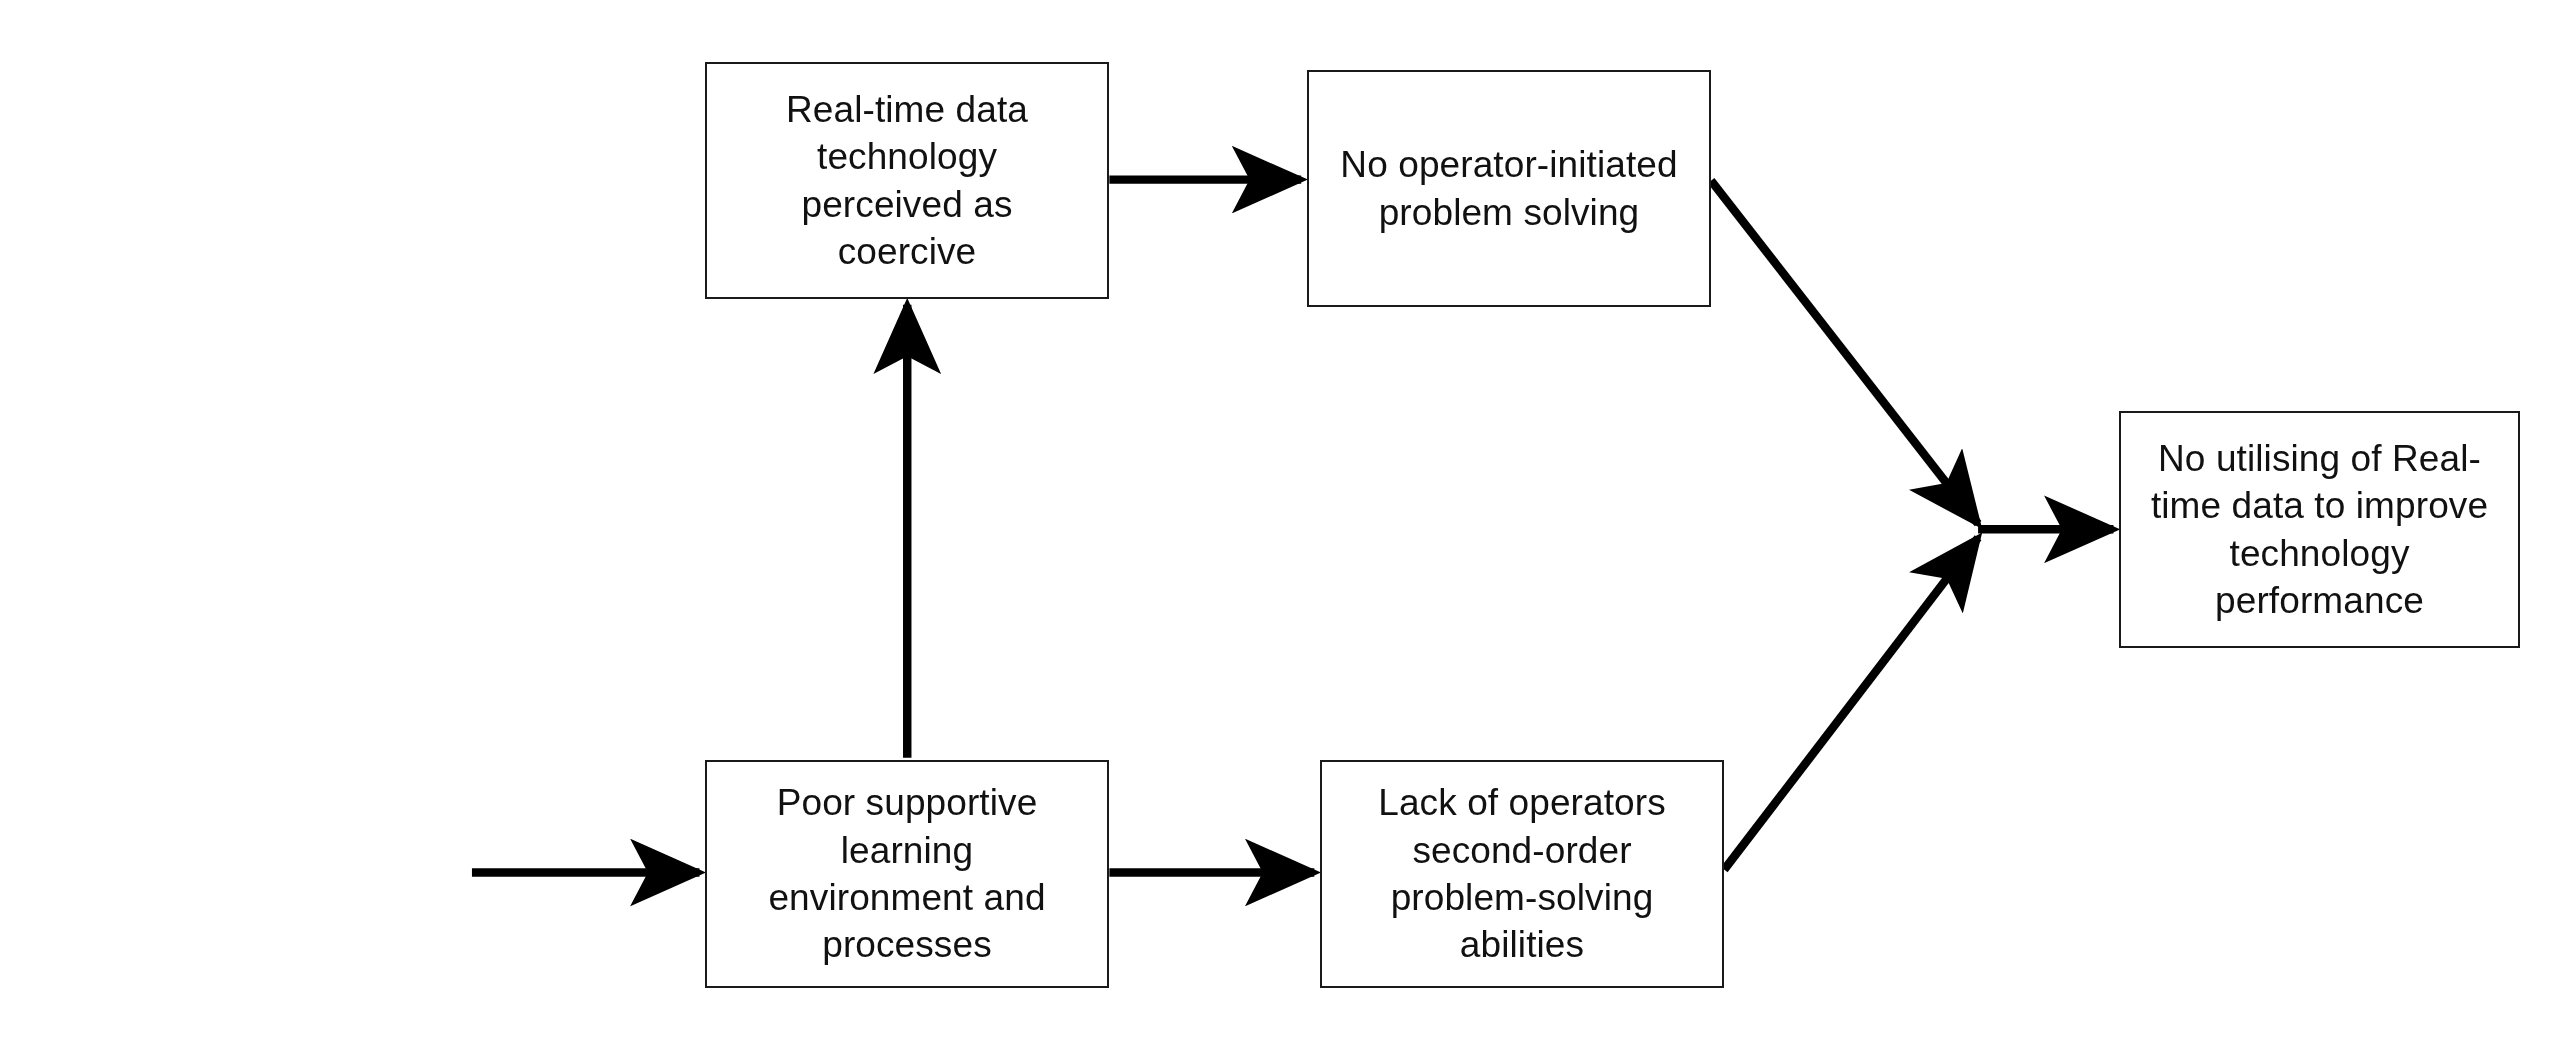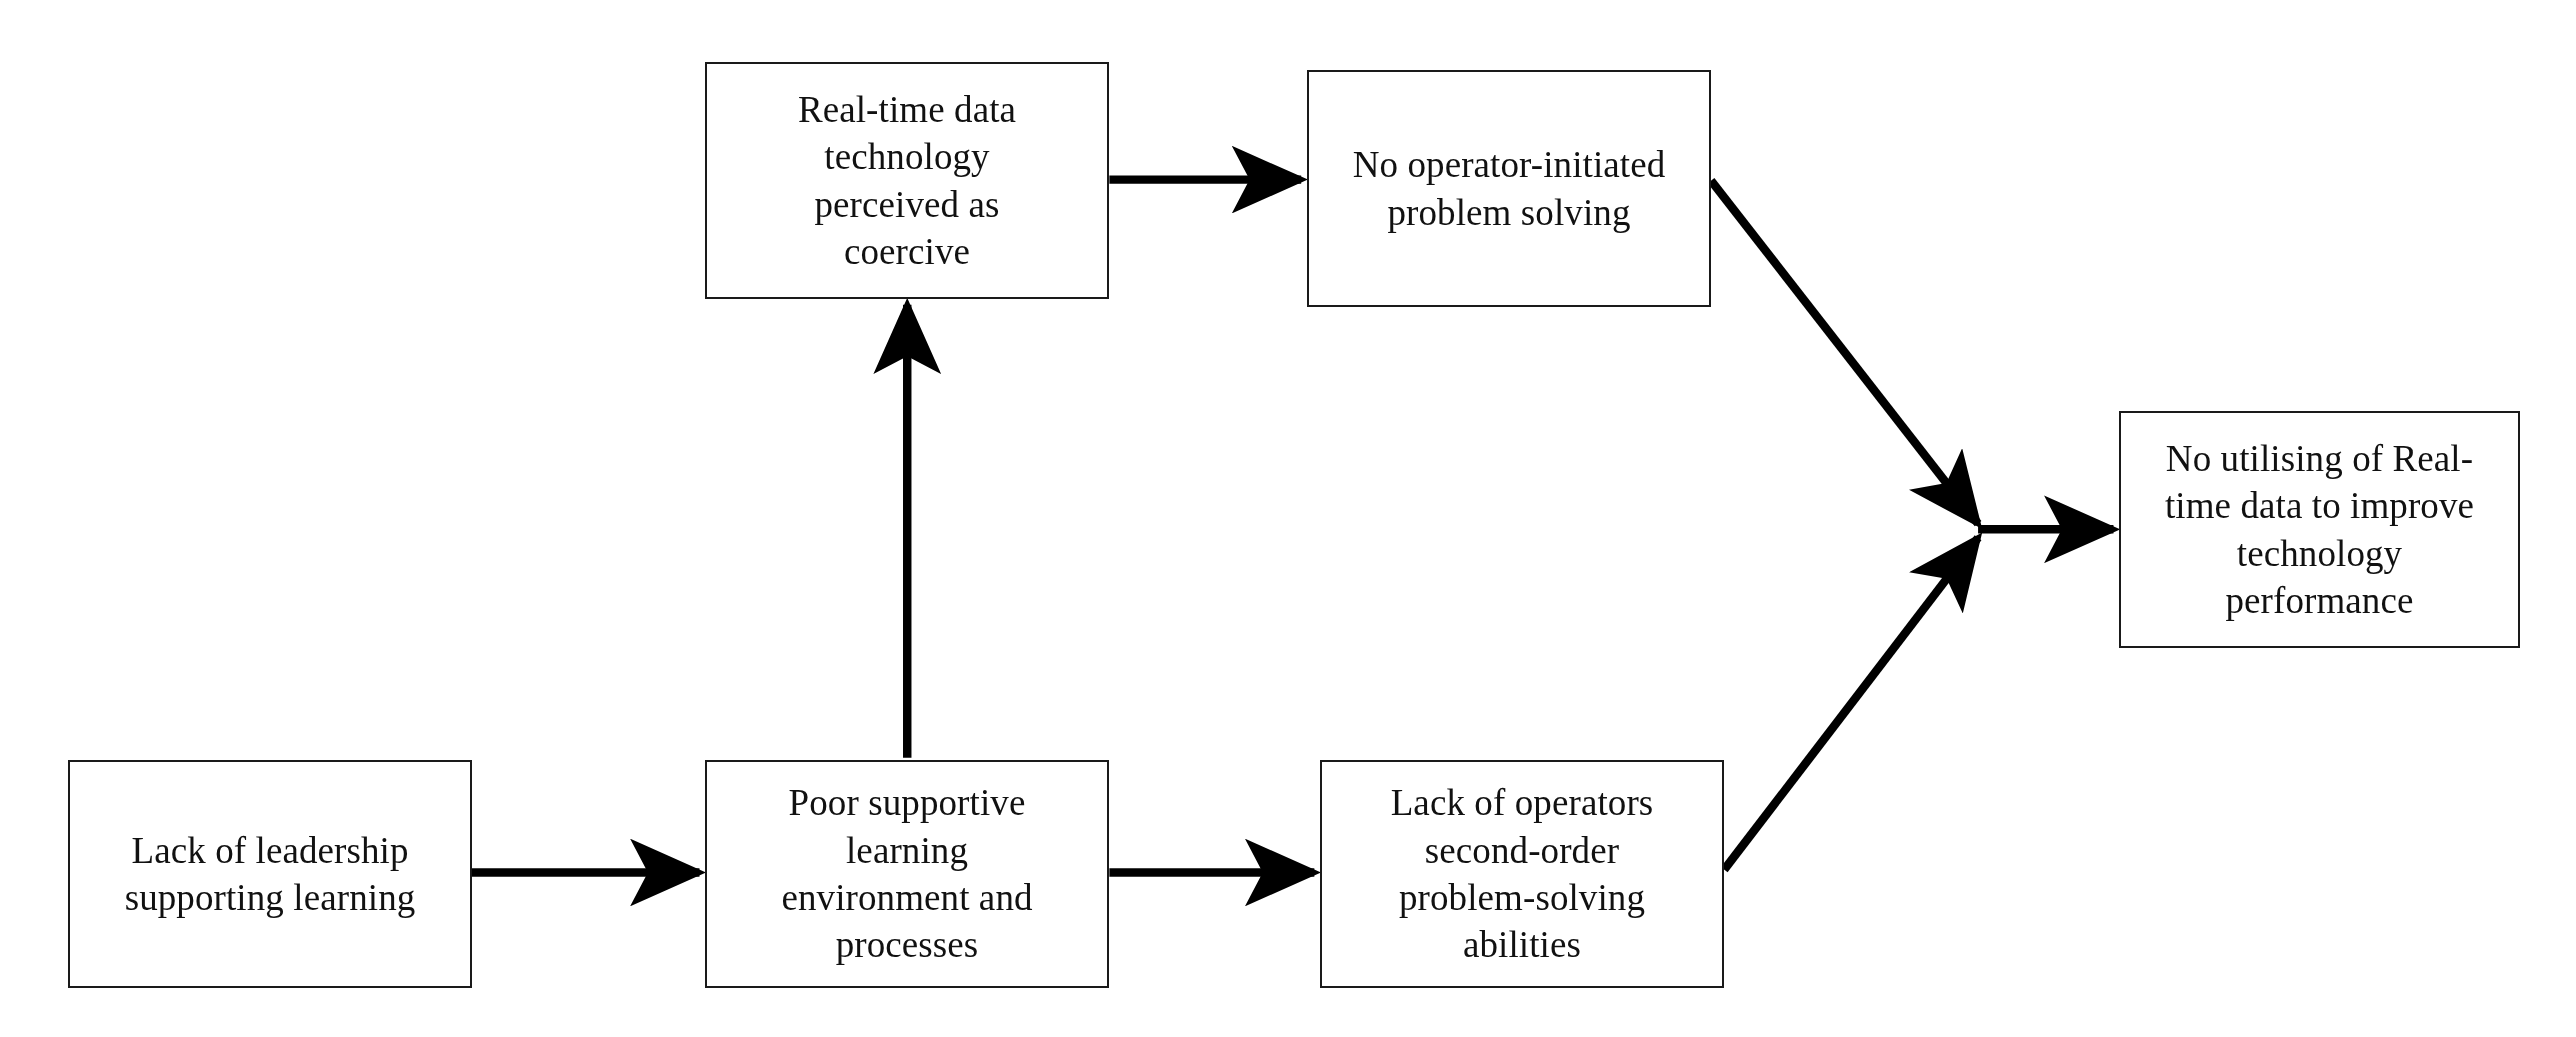--- a/index.html
+++ b/index.html
@@ -6,21 +6,21 @@
     margin: 0;
     padding: 0;
     background: #ffffff;
   }
   #canvas {
     position: relative;
     width: 2576px;
     height: 1038px;
     background: #ffffff;
     overflow: hidden;
-    font-family: Liberation Serif, serif;
+    font-family: Liberation Sans, sans-serif;
   }
   #edge-layer {
     position: absolute;
     left: 0;
     top: 0;
     width: 2576px;
     height: 1038px;
     pointer-events: none;
   }
   .node {
@@ -84,24 +84,20 @@
 problem solving</span>
   </div>
 
   <div class="node" style="left:2119px; top:411px; width:401px; height:237px;">
     <span class="node-label">No utilising of Real-
 time data to improve
 technology
 performance</span>
   </div>
 
-  <div class="node" style="left:68px; top:760px; width:404px; height:228px;">
-    <span class="node-label">Lack of leadership
-supporting learning</span>
-  </div>
 
   <div class="node" style="left:705px; top:760px; width:404px; height:228px;justify-content:flex-end;">
     <span class="node-label">Poor supportive
 learning
 environment and
 processes</span>
   </div>
 
   <div class="node" style="left:1320px; top:760px; width:404px; height:228px;">
     <span class="node-label">Lack of operators

